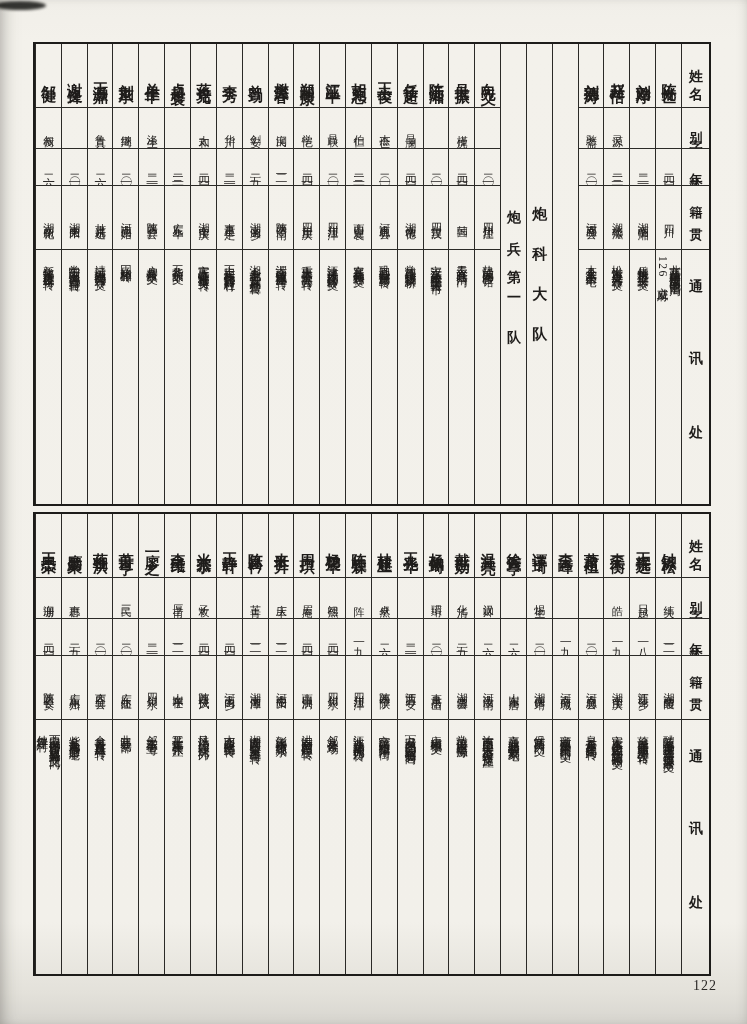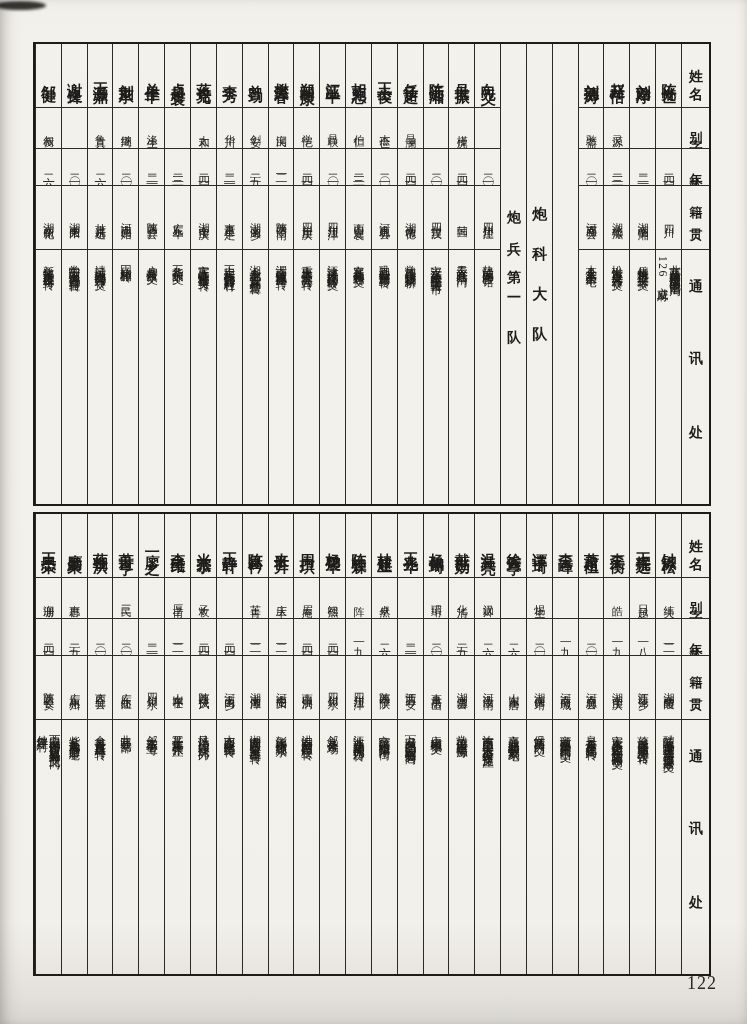--- a/index.html
+++ b/index.html
@@ -57,21 +57,21 @@
   .h-origin { height:64px; font-size:13px; letter-spacing:22px; }
   .h-addr   { flex:1; border-bottom:none; font-size:14px; letter-spacing:74px; justify-content:center; }
   .label-col .cell, .spacer-col .cell {
     height:100%; flex:1; border-bottom:none;
     font-weight:bold; justify-content:center;
   }
   .lbl-battalion { font-size:15px; letter-spacing:40px; }
   .lbl-company   { font-size:14px; letter-spacing:30px; }
   .page-number {
     position:absolute; right:30px; bottom:30px;
-    font-size:18px; color:#2a2826; letter-spacing:1px;
+    font-size:14px; color:#2a2826; letter-spacing:1px;
   }
 </style>
 </head>
 <body>
 
 <div class="page">
   <div class="smudge"></div>
 
   <div class="roster t1">
 

